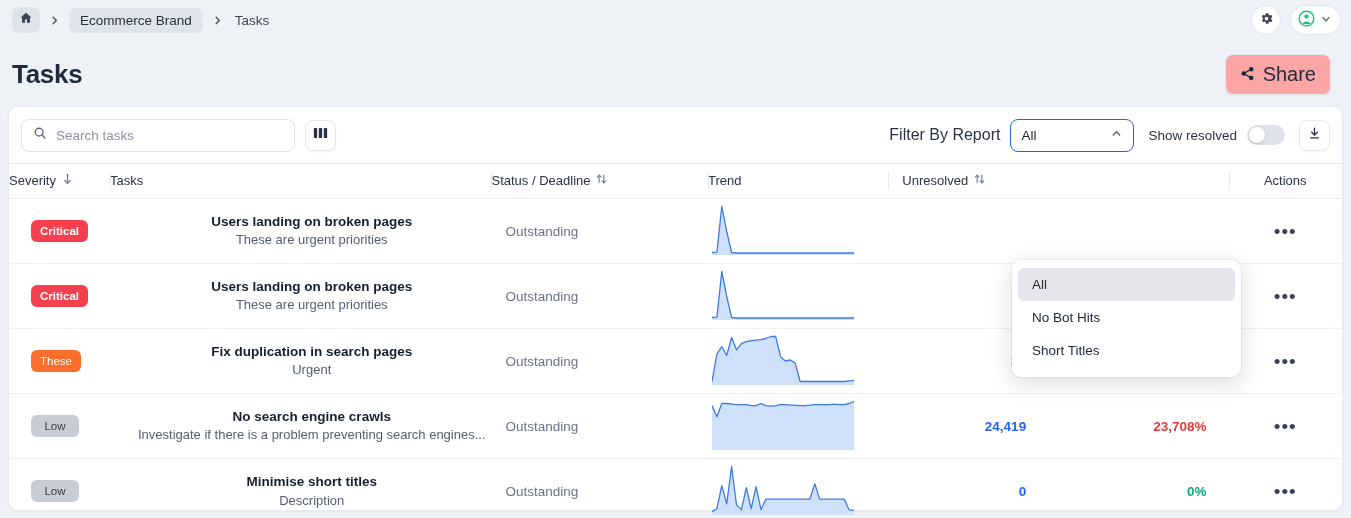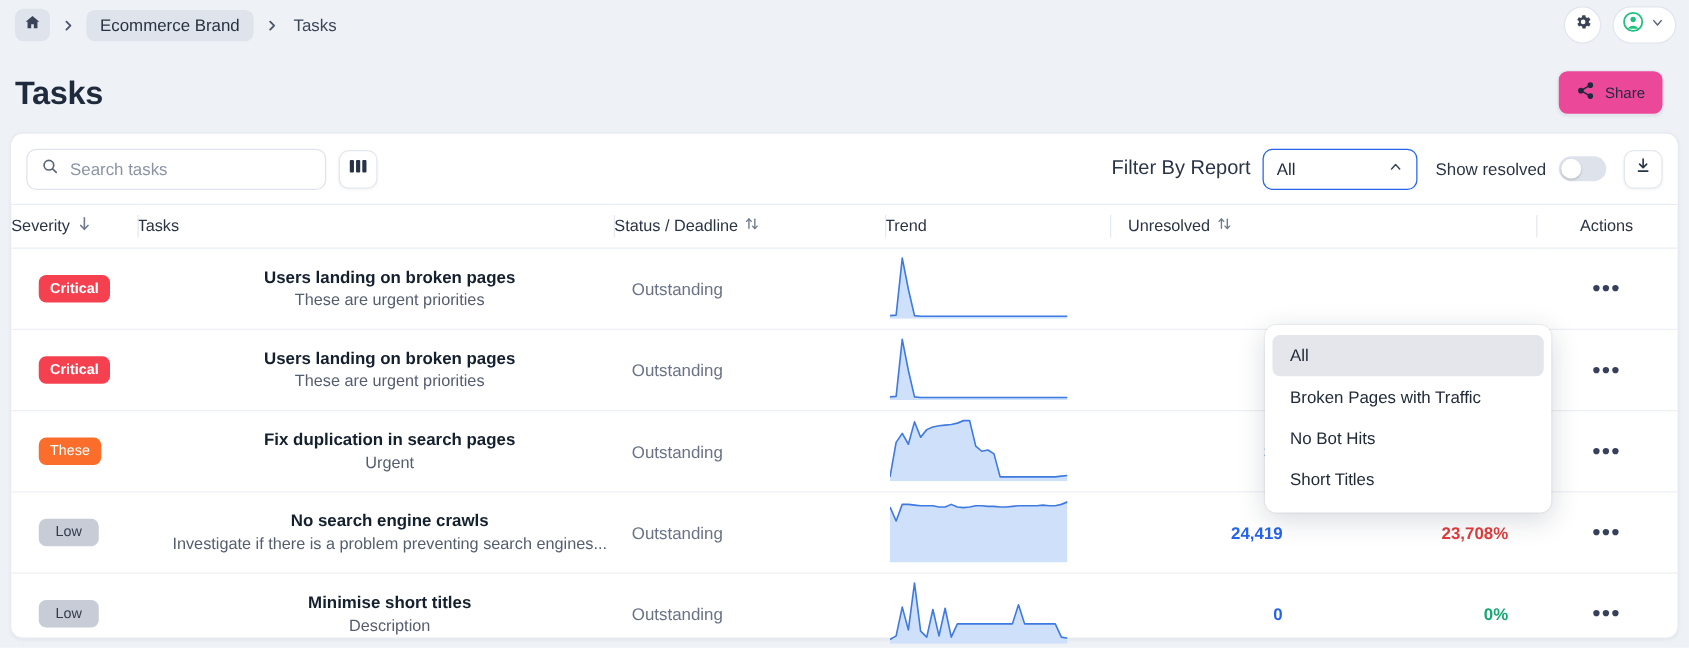--- a/index.html
+++ b/index.html
@@ -49,23 +49,23 @@
   
   .page-head {
     display: flex; align-items: center;
     padding: 10px 20px 0 12px;
     height: 58px;
   }
   .page-title { font-size: 26px; font-weight: bold; letter-spacing: -0.3px; }
   .share-btn {
     margin-left: auto;
     display: flex; align-items: center; gap: 8px;
-    background: #ec4899; border: 1px solid #e4e8ef;
+    background: #fca5a5; border: 1px solid #e4e8ef;
     border-radius: 8px; padding: 8px 14px;
-    font-size: 12px; color: #1f2a3d;
+    font-size: 20px; color: #1f2a3d;
     box-shadow: 0 1px 2px rgba(20,30,50,.05);
   }
 
   
   .card {
     margin: 8px 8px 0 8px;
     background: #fff;
     border: 1px solid #e6eaf1;
     border-radius: 10px;
     box-shadow: 0 1px 3px rgba(20,30,50,.05);
@@ -73,21 +73,21 @@
     overflow: visible;
     position: relative;
   }
   .toolbar {
     display: flex; align-items: center;
     height: 56px; padding: 0 12px 0 12px;
     background: #fff;
     border-radius: 10px 10px 0 0;
   }
   .search-box {
-    width: 240px; height: 33px;
+    width: 274px; height: 33px;
     border: 1px solid #dfe4ec; border-radius: 8px;
     display: flex; align-items: center; gap: 9px;
     padding: 0 11px;
     background: #fff;
   }
   .search-box input {
     border: none; outline: none; font-size: 13.5px;
     font-family: "Liberation Sans", sans-serif;
     color: #2a3445; width: 100%;
     background: transparent;
@@ -449,17 +449,16 @@
               </svg></span></td>
           <td class="c-unres"><span class="num-blue">0</span></td>
           <td class="c-chg"><span class="pct-green">0%</span></td>
           <td class="c-act"><span class="dots">•••</span></td>
         </tr>
       </tbody>
   </table>
 
   <div class="dropdown" id="dropdown">
       <div class="dd-item sel">All</div>
-      <div class="dd-item">Broken Pages with Traffic</div>
       <div class="dd-item">No Bot Hits</div>
       <div class="dd-item">Short Titles</div>
     </div>
 </div>
 
 </body></html>

